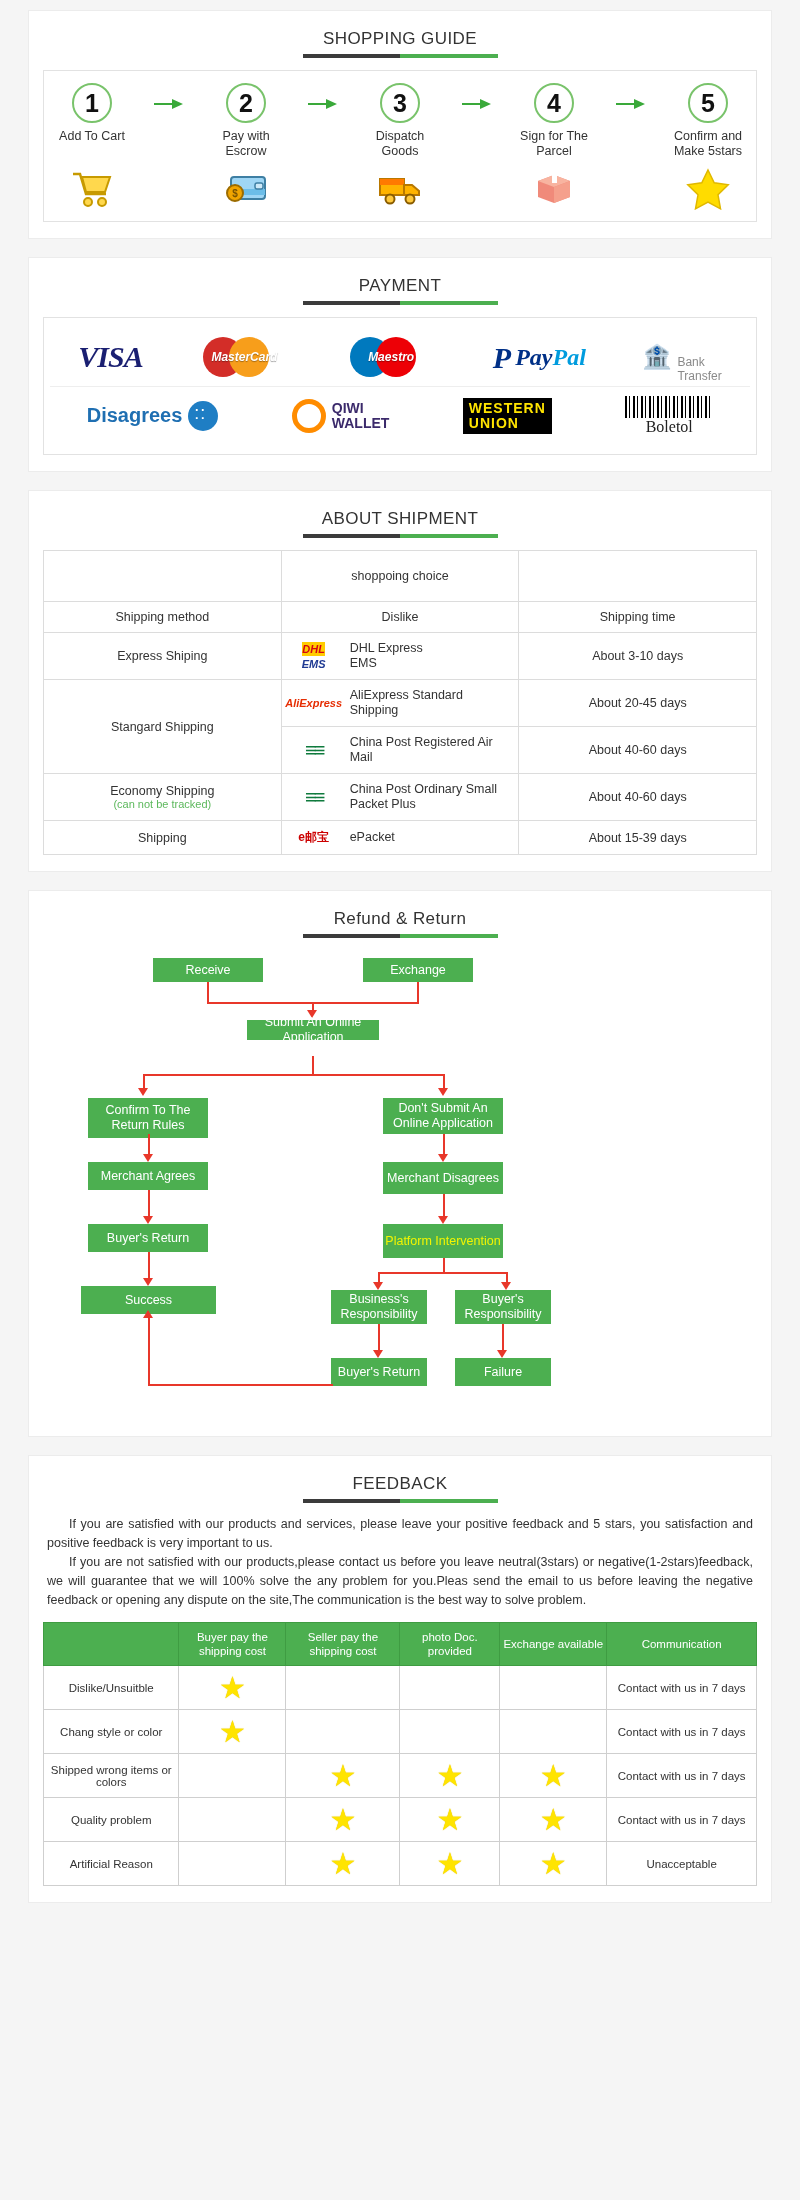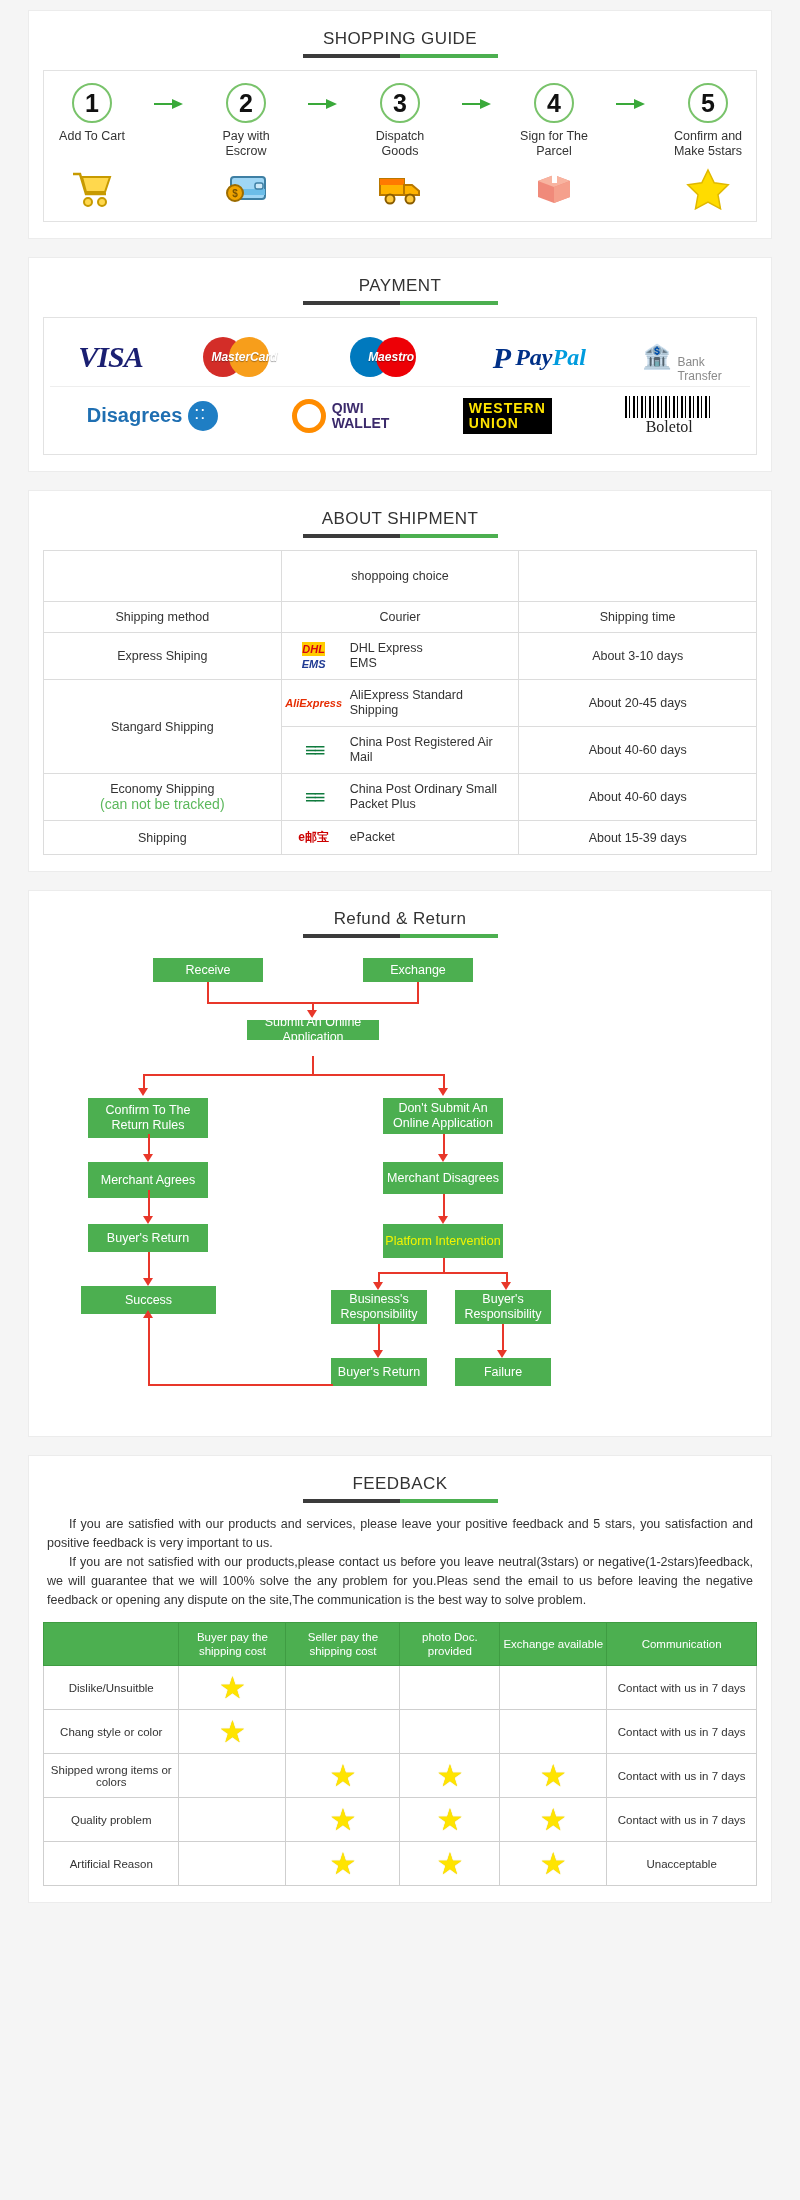--- a/index.html
+++ b/index.html
@@ -82,21 +82,21 @@
   .boleto .bt { font-size: 16px; color: #222; font-family: "Liberation Serif", serif; }
 
   
   table.ship { width: 100%; border-collapse: collapse; table-layout: fixed; }
   table.ship td { border: 1px solid #dcdcdc; padding: 8px 6px; font-size: 12.5px; color: #333; vertical-align: middle; }
   td.c-method { width: 24%; text-align: center; }
   td.c-courier { width: 51%; }
   td.c-time { width: 25%; text-align: center; }
   .ship-title { text-align: center; color: #5cb85c; font-size: 17px; padding: 18px 0 !important; }
   .ship-hdr td { color: #5cb85c; text-align: center; font-size: 12.5px; }
-  .sub-note { color: #5cb85c; font-size: 14px; display: block; }
+  .sub-note { color: #5cb85c; font-size: 11px; display: block; }
   .courier-cell { display: flex; align-items: center; gap: 10px; }
   .courier-logo { width: 52px; flex: 0 0 52px; display: flex; flex-direction: column; align-items: center; gap: 2px; }
   .logo-dhl { background: #ffcc00; color: #d40511; font-weight: bold; font-style: italic; font-size: 11px; padding: 1px 0; }
   .logo-ems { color: #1f3a93; font-weight: bold; font-style: italic; font-size: 11px; }
   .logo-ali { color: #e62e04; font-weight: bold; font-size: 11px; font-style: italic; }
   .logo-cp { color: #0f7a3d; font-size: 20px; font-weight: bold; letter-spacing: -3px; }
   .logo-ep { color: #c00; font-size: 12px; font-weight: bold; }
   .courier-name { font-size: 12.5px; line-height: 15px; }
 
   
@@ -322,21 +322,21 @@
 
     <table class="ship">
       <tbody>
           <tr>
         <td>&nbsp;</td>
         <td class="ship-title">shoppoing choice</td>
         <td>&nbsp;</td>
       </tr>
       <tr class="ship-hdr">
         <td>Shipping method</td>
-        <td>Courier</td>
+        <td>Dislike</td>
         <td>Shipping time</td>
       </tr>
 
       <tr>
         <td class="c-method">Express Shiping</td>
         <td class="c-courier">
           <div class="courier-cell">
             <span class="courier-logo">
               <span class="logo-dhl">DHL</span>
               <span class="logo-ems">EMS</span>
@@ -434,21 +434,21 @@
       <div class="arw" style="left:95px;top:138px;"></div>
       <div class="arw" style="left:395px;top:138px;"></div>
 
       <div class="node" style="left:45px;top:148px;width:120px;height:40px;">Confirm To The Return Rules</div>
       <div class="node" style="left:340px;top:148px;width:120px;height:36px;">Don't Submit An Online Application</div>
       <div class="ln v" style="left:105px;top:184px;height:22px;"></div>
       <div class="arw" style="left:100px;top:204px;"></div>
       <div class="ln v" style="left:400px;top:184px;height:22px;"></div>
       <div class="arw" style="left:395px;top:204px;"></div>
 
-      <div class="node" style="left:45px;top:212px;width:120px;height:36px;">Merchant Agrees</div>
+      <div class="node" style="left:45px;top:212px;width:120px;height:28px;">Merchant Agrees</div>
       <div class="node" style="left:340px;top:212px;width:120px;height:32px;">Merchant Disagrees</div>
       <div class="ln v" style="left:105px;top:240px;height:28px;"></div>
       <div class="arw" style="left:100px;top:266px;"></div>
       <div class="ln v" style="left:400px;top:244px;height:24px;"></div>
       <div class="arw" style="left:395px;top:266px;"></div>
 
       <div class="node" style="left:45px;top:274px;width:120px;height:28px;">Buyer's Return</div>
       <div class="node yellow" style="left:340px;top:274px;width:120px;height:34px;">Platform Intervention</div>
       <div class="ln v" style="left:105px;top:302px;height:28px;"></div>
       <div class="arw" style="left:100px;top:328px;"></div>

